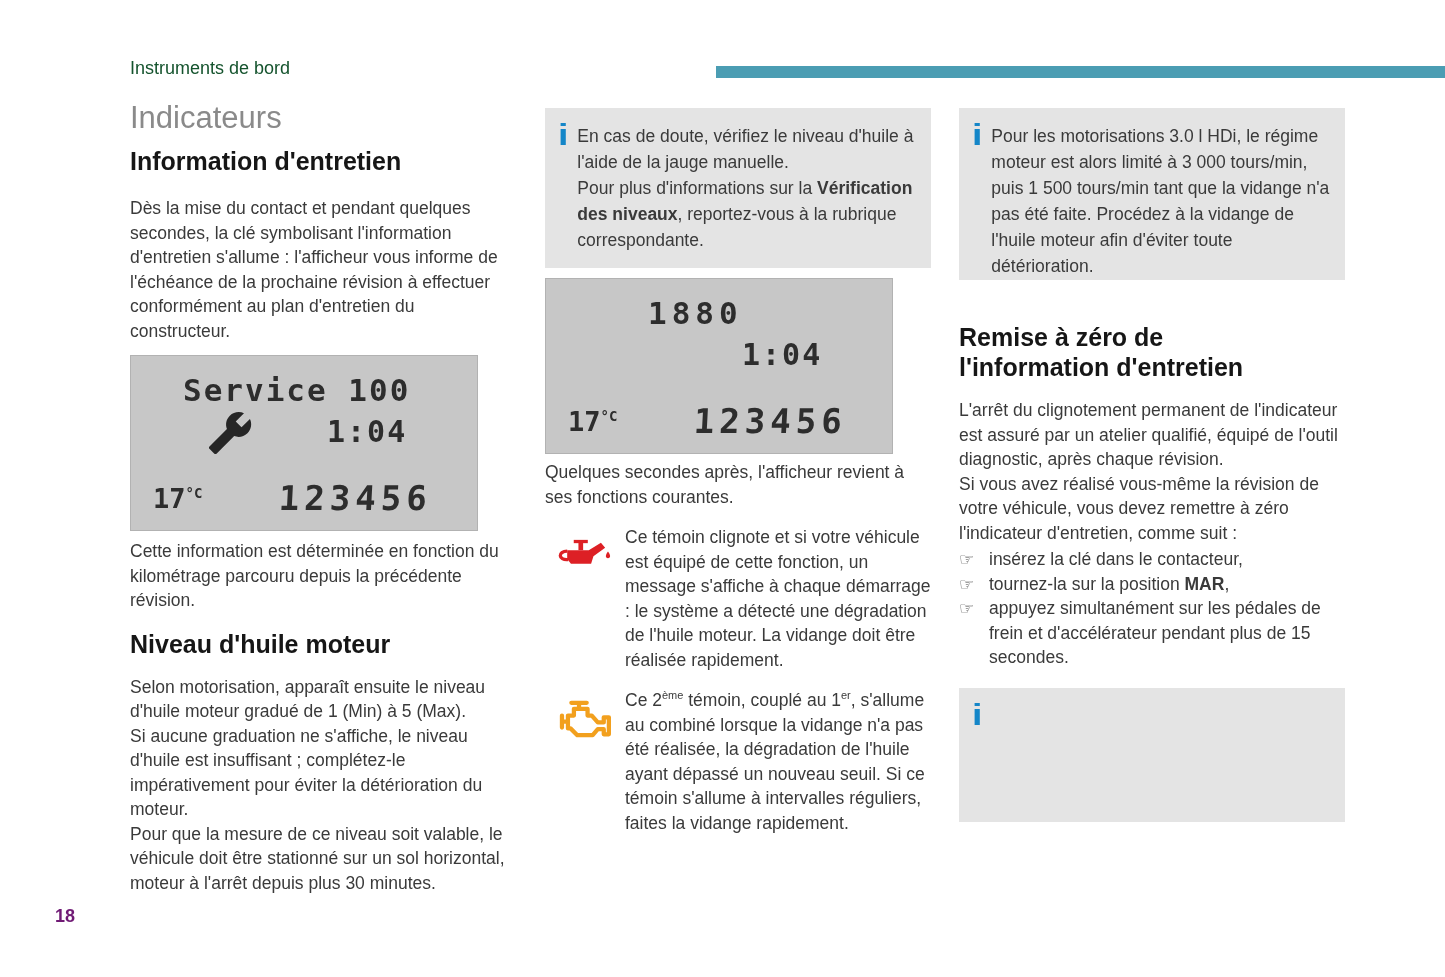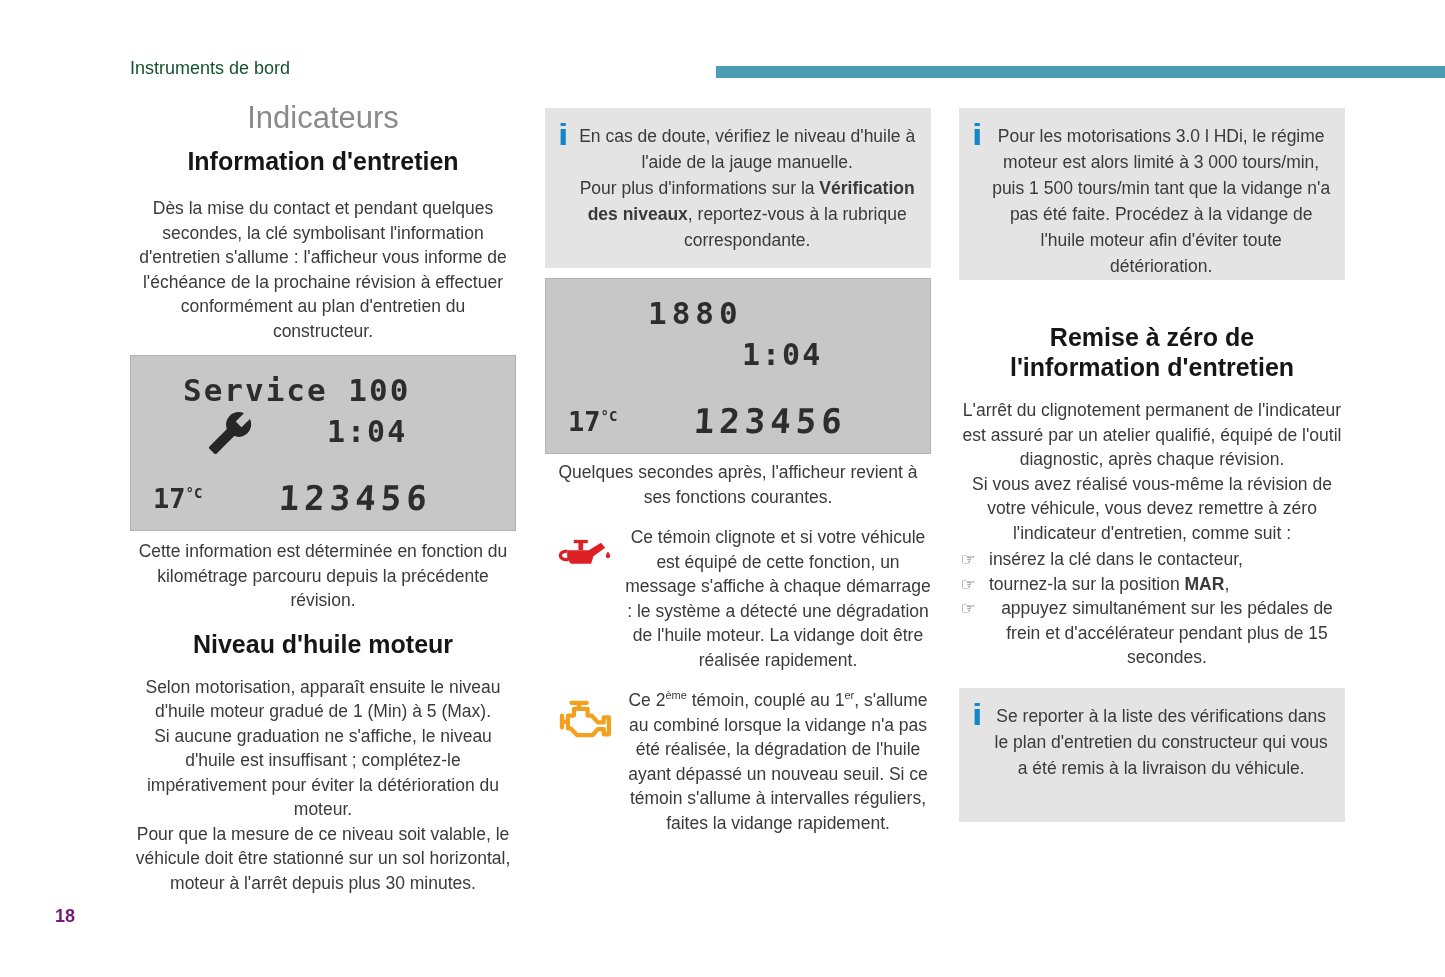--- a/index.html
+++ b/index.html
@@ -5,32 +5,32 @@
   * { box-sizing: border-box; }
   html,body { margin:0; padding:0; }
   body {
     width:1445px; height:977px; position:relative; overflow:hidden;
     background:#ffffff; font-family:"Liberation Sans", sans-serif; color:#3a3a3a;
   }
   .breadcrumb { position:absolute; left:130px; top:58px; font-size:18px; color:#14532d; }
   .accent-bar { position:absolute; left:716px; top:66px; width:729px; height:12px; background:#4b9db3; }
   .page-number { position:absolute; left:55px; top:906px; font-size:18px; font-weight:bold; color:#701a75; }
 
-  .col { position:absolute; width:386px;text-align:center; }
+  .col { position:absolute; width:386px; }
   .col-left  { left:130px; top:100px; }
   .col-mid   { left:545px; top:108px; }
   .col-right { left:959px; top:108px; }
 
   h1 { font-size:31px; line-height:36px; font-weight:400; color:#8a8a8a; margin:0 0 10px; }
   h2 { font-size:25px; line-height:30px; font-weight:bold; color:#161616; margin:0; white-space:pre-line; }
   p.body { font-size:17.5px; line-height:24.5px; margin:0; white-space:pre-line; }
 
   
   .lcd {
-    position:relative; width:386px; height:176px; background:#c7c7c7;
+    position:relative; width:348px; height:176px; background:#c7c7c7;
     border:1px solid #b2b2b2; font-family:"DejaVu Sans Mono", monospace;
     color:#2d2d2d; font-weight:bold;
   }
   .lcd .lcd-title { position:absolute; left:52px; top:16px; font-size:31px; letter-spacing:2px; }
   .lcd-mid .lcd-title { left:102px; letter-spacing:5px; }
   .lcd .lcd-time { position:absolute; left:196px; top:58px; font-size:30px; letter-spacing:2px; }
   .lcd .lcd-temp { position:absolute; left:22px; bottom:16px; font-size:27px; }
   .lcd .lcd-temp .unit { font-size:14px; position:relative; top:-10px; letter-spacing:0; }
   .lcd .lcd-odo { position:absolute; left:148px; bottom:12px; font-size:34px; letter-spacing:5px; transform:skewX(-3deg); }
   .lcd .lcd-wrench { position:absolute; left:76px; top:54px; }
@@ -167,15 +167,14 @@
       <span><span>tournez-la sur la position </span><b>MAR</b><span>,</span></span>
     </li>
     <li>
       <span class="hand">☞</span>
       <span><span>appuyez simultanément sur les pédales de frein et d'accélérateur pendant plus de 15 secondes.</span><b></b><span></span></span>
     </li>
   </ul>
 
   <div class="info-box box-right-bottom">
     <span class="info-i">i</span>
-    <p>Se reporter à la liste des vérifications dans le plan d'entretien du constructeur qui vous a été remis à la livraison du véhicule.</p>
   </div>
 </div>
 
 </body></html>

